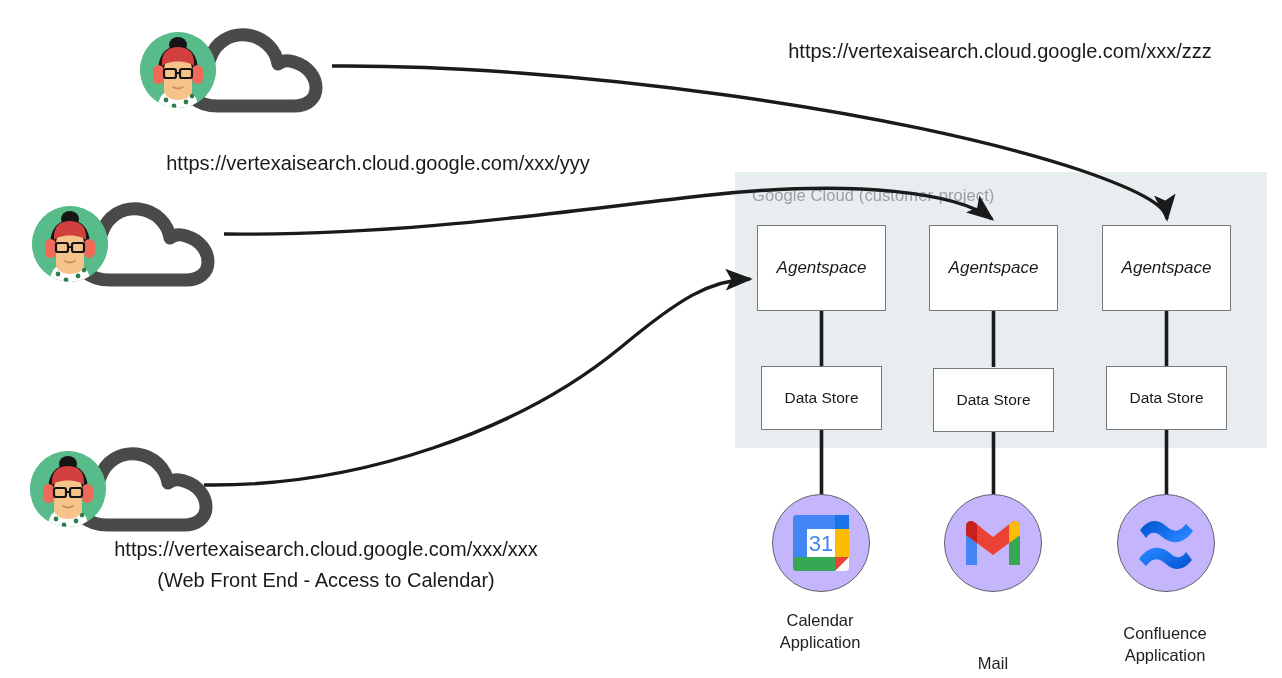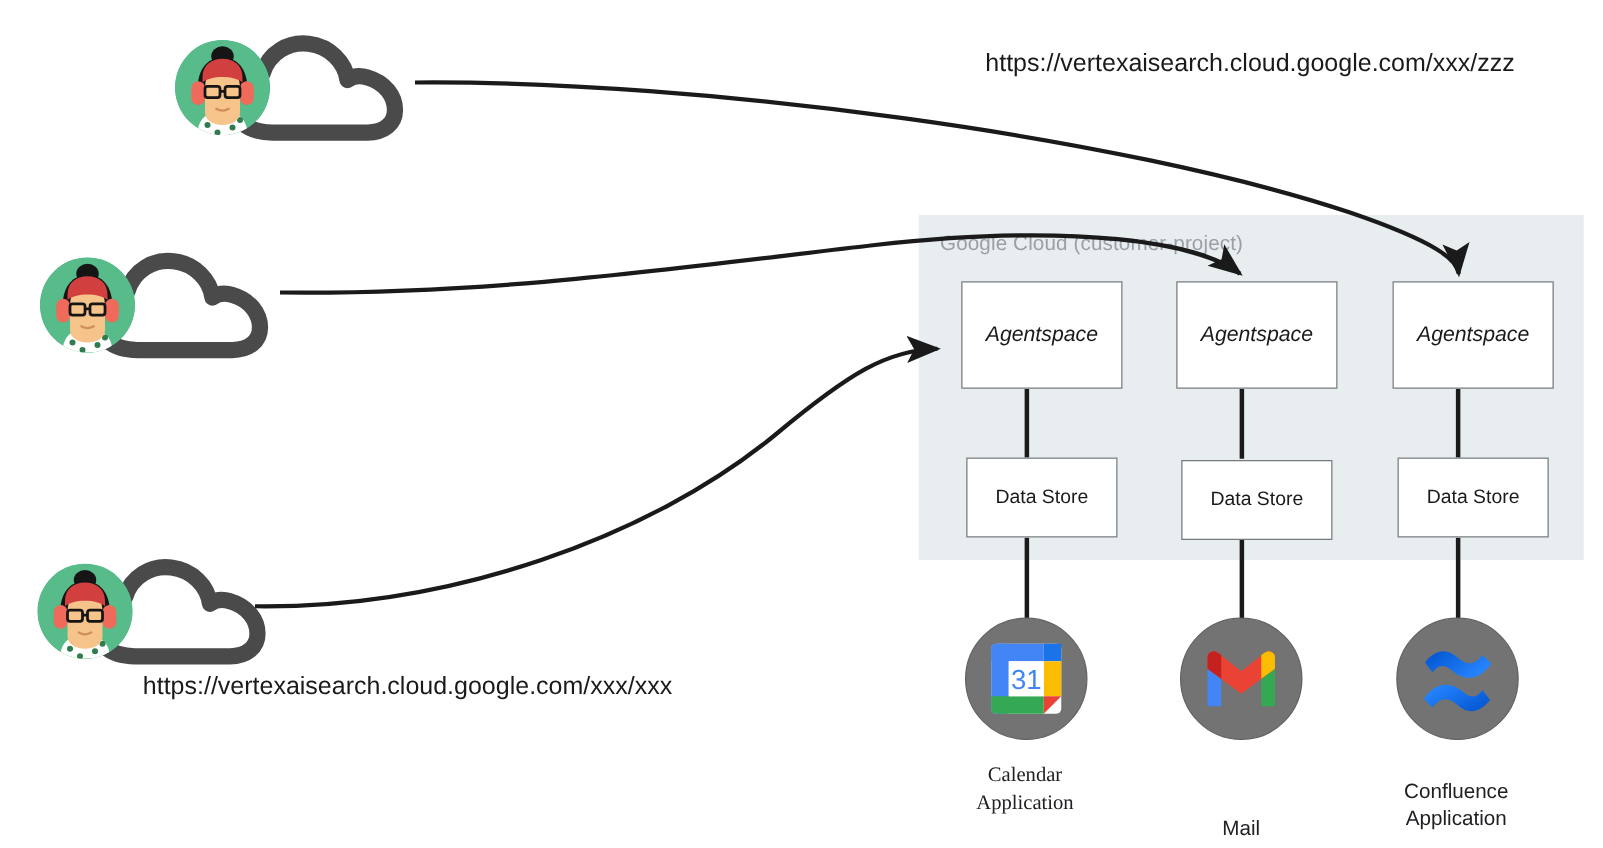--- a/index.html
+++ b/index.html
@@ -73,21 +73,20 @@
   
   .node-box {
     position: absolute;
     background: #ffffff;
     border: 1.6px solid #74797e;
     box-sizing: border-box;
     display: flex;
     align-items: center;
     justify-content: center;
     text-align: center;
-    margin-left: 12px;
   }
   .node-box.agentspace {
     width: 129px;
     height: 86px;
     font-style: italic;
     font-size: 17px;
     color: #1a1a1a;
   }
   .node-box.datastore {
     width: 121px;
@@ -96,21 +95,21 @@
     color: #1a1a1a;
     text-align: right;
   }
 
   
   .app-circle {
     position: absolute;
     width: 98px;
     height: 98px;
     border-radius: 50%;
-    background: #737373;
+    background: #c4b5fd;
     border: 1.3px solid #5f6368;
     box-sizing: border-box;
     display: flex;
     align-items: center;
     justify-content: center;
   }
   .app-caption {
     position: absolute;
     width: 180px;
     text-align: center;
@@ -217,20 +216,21 @@
         <rect x="52" y="33" width="11" height="19" rx="5.5" fill="#ef6a5a"></rect>
         <rect x="24" y="37" width="12" height="9" rx="2" fill="none" stroke="#151515" stroke-width="2.2"></rect>
         <rect x="40" y="37" width="12" height="9" rx="2" fill="none" stroke="#151515" stroke-width="2.2"></rect>
         <line x1="36" y1="41" x2="40" y2="41" stroke="#151515" stroke-width="2.2"></line>
         <path d="M33,55 Q38,58 43,55" fill="none" stroke="#cf8f5c" stroke-width="1.8" stroke-linecap="round"></path>
       </svg>
     </div>
   </div>
 
   <div class="url-note" style="left:148px; top:148px; width:460px;">
+    <span class="l1">https://vertexaisearch.cloud.google.com/xxx/yyy</span>
   </div>
 
   <div class="actor" style="left:30px; top:441px;">
     <svg class="cloud" viewBox="0 0 150 88" xmlns="http://www.w3.org/2000/svg">
       <path d="M40,80 C18,80 8,68 8,55 C8,42 19,32 32,33 C37,16 53,7 69,9 C86,11 98,24 100,38
                C104,35 110,34 116,36 C130,40 138,51 138,62 C138,73 129,80 116,80 Z" fill="none" stroke="#4a4a4a" stroke-width="13" stroke-linejoin="round" stroke-linecap="round"></path>
     </svg>
     <div class="avatar">
       <svg viewBox="0 0 76 76" xmlns="http://www.w3.org/2000/svg">
         <circle cx="38" cy="38" r="38" fill="#57bb8a"></circle>
@@ -250,20 +250,21 @@
         <rect x="24" y="37" width="12" height="9" rx="2" fill="none" stroke="#151515" stroke-width="2.2"></rect>
         <rect x="40" y="37" width="12" height="9" rx="2" fill="none" stroke="#151515" stroke-width="2.2"></rect>
         <line x1="36" y1="41" x2="40" y2="41" stroke="#151515" stroke-width="2.2"></line>
         <path d="M33,55 Q38,58 43,55" fill="none" stroke="#cf8f5c" stroke-width="1.8" stroke-linecap="round"></path>
       </svg>
     </div>
   </div>
 
   <div class="url-note" style="left:96px; top:534px; width:460px;">
     <span class="l1">https://vertexaisearch.cloud.google.com/xxx/xxx</span>
+    <span class="l2">(Web Front End - Access to Calendar)</span>
   </div>
 
   <div class="node-box agentspace" style="left:757px; top:225px;">
     <span>Agentspace</span>
   </div>
   <div class="node-box agentspace" style="left:929px; top:225px;">
     <span>Agentspace</span>
   </div>
   <div class="node-box agentspace" style="left:1102px; top:225px;">
     <span>Agentspace</span>
@@ -285,21 +286,21 @@
       <path d="M3,7 a4,4 0 0 1 4,-4 h38 v14 h-42 Z" fill="#4285f4"></path>
       <path d="M3,7 a4,4 0 0 1 4,-4 h10 v56 h-10 a4,4 0 0 1 -4,-4 Z" fill="#4285f4"></path>
       <rect x="45" y="3" width="14" height="14" fill="#1a73e8"></rect>
       <path d="M45,17 h14 v28 h-14 Z" fill="#fbbc04"></path>
       <path d="M3,45 h42 v14 h-38 a4,4 0 0 1 -4,-4 Z" fill="#34a853"></path>
       <path d="M45,45 h14 l-14,14 Z" fill="#ea4335"></path>
       <rect x="17" y="17" width="28" height="28" fill="#ffffff"></rect>
       <text x="31" y="39" text-anchor="middle" font-family="'Liberation Sans', sans-serif" font-size="22" fill="#4285f4">31</text>
     </svg>
   </div>
-  <div class="app-caption" style="left:730px; top:609px;font-family:Liberation Serif, serif;">
+  <div class="app-caption" style="left:730px; top:609px;">
     <span>Calendar</span><br>
     <span>Application</span>
   </div>
 
   <div class="app-circle" style="left:944px; top:494px;">
     <svg width="62" height="48" viewBox="0 0 62 48" xmlns="http://www.w3.org/2000/svg">
       <path d="M4,46 h11 V24 L4,16 Z" fill="#4285f4"></path>
       <path d="M47,46 h11 V16 L47,24 Z" fill="#34a853"></path>
       <path d="M4,16 V7 a5,5 0 0 1 8,-4 L31,18 L50,3 a5,5 0 0 1 8,4 v9 L31,36 Z" fill="#ea4335"></path>
       <path d="M4,16 V7 a5,5 0 0 1 8,-4 L15,5 V24 Z" fill="#c5221f"></path>

